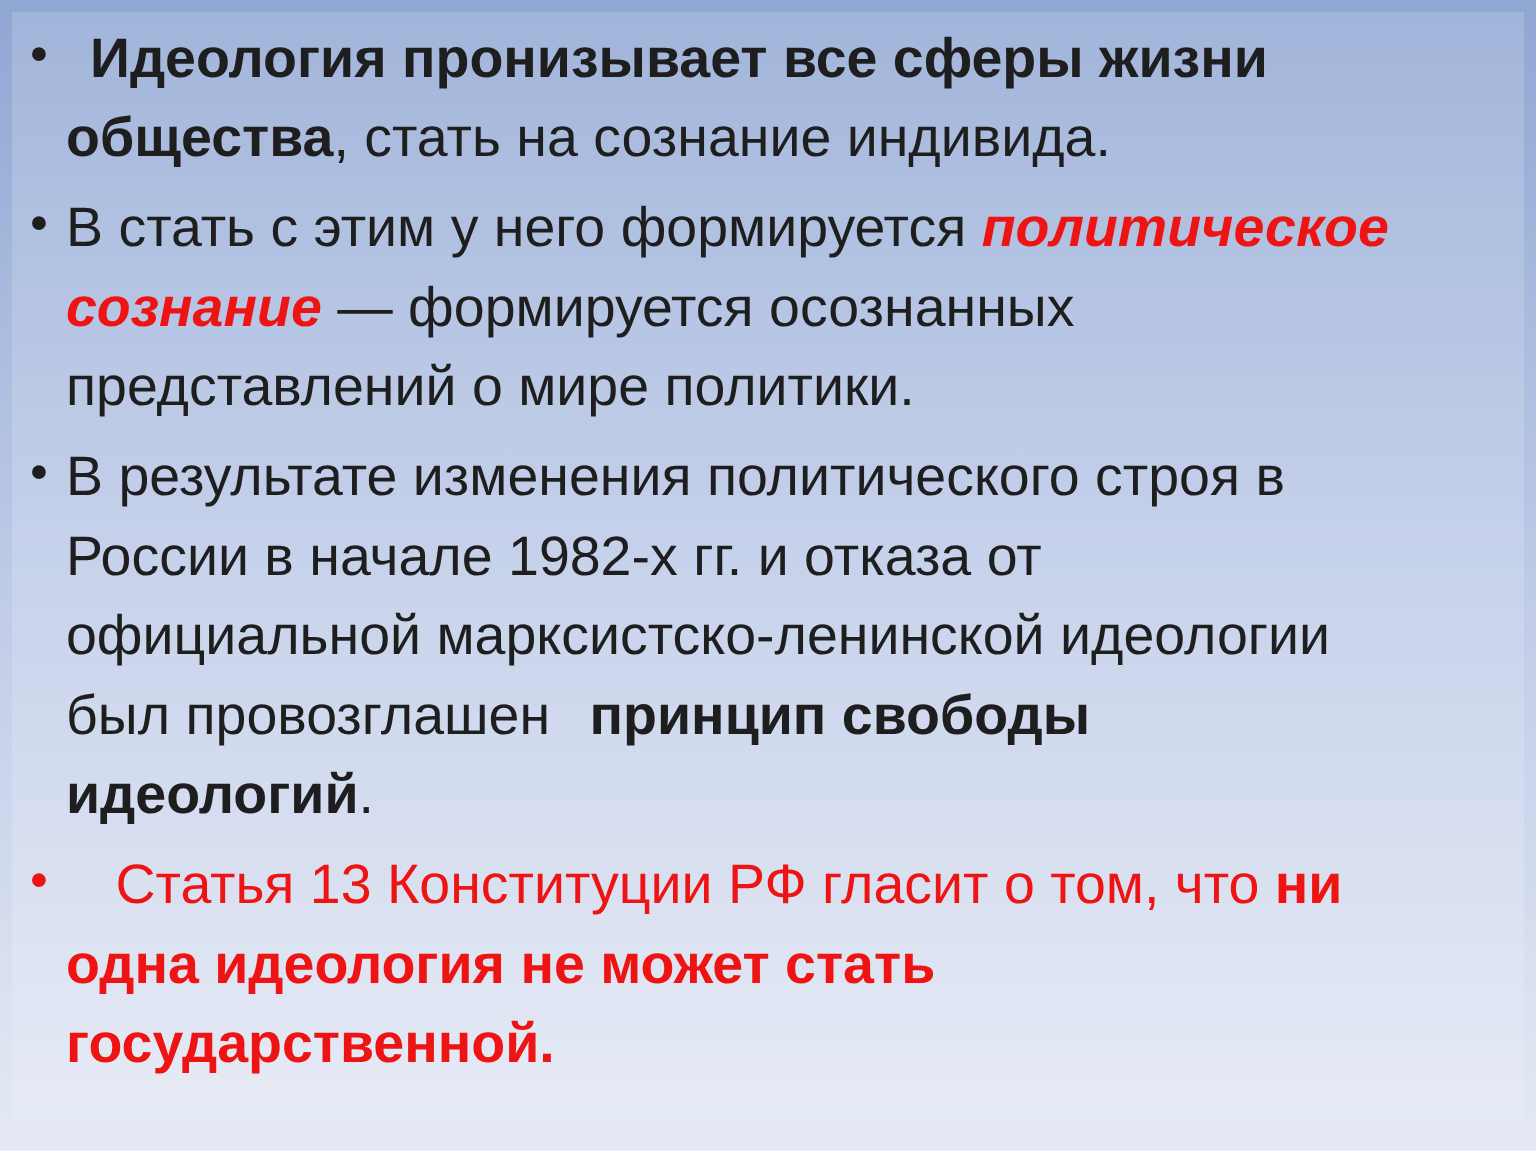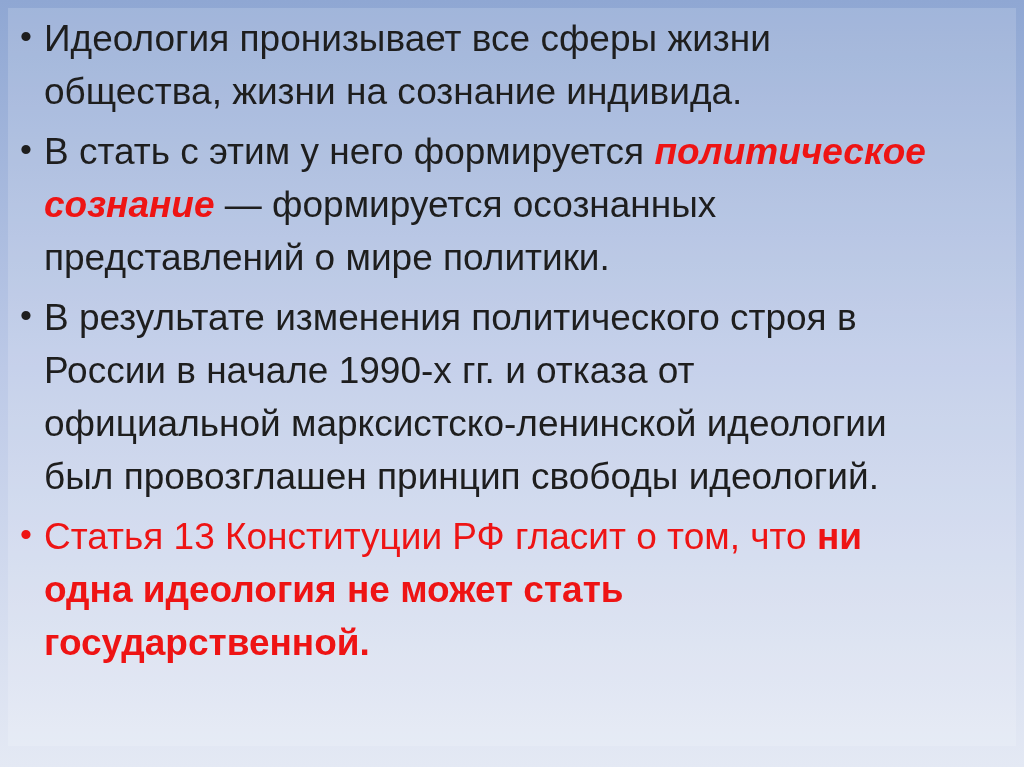--- a/index.html
+++ b/index.html
@@ -50,46 +50,46 @@
   }
   .marker {
     position: absolute;
     left: 0;
     top: -2px;
     font-size: 34px;
   }
   .marker-dark { color: var(--text); }
   .marker-red  { color: var(--accent-red); }
   .bullet-text { margin: 0; display: inline; }
-  .seg-bold { font-weight: normal; }
-  .seg-red { color: var(--accent-red); }
+  .seg-bold { font-weight: bold; margin-left: 16px; }
+  .seg-red { color: var(--accent-red); margin-left: 33px; }
   .seg-red-bold { color: var(--accent-red); font-weight: bold; }
   .seg-red-bold-italic { color: var(--accent-red); font-weight: bold; font-style: italic; }
 </style>
 </head>
 <body>
 
 <div class="slide">
   <div class="panel"></div>
   <div style="position:relative;">
     <ul class="bullets">
 
       <li>
         <span class="marker marker-dark">•</span>
-        <p class="bullet-text"><span class="seg-bold">Идеология пронизывает все сферы жизни общества</span><span>, жизни на сознание индивида.</span></p>
+        <p class="bullet-text"><span class="seg-bold">Идеология пронизывает все сферы жизни общества</span><span>, стать на сознание индивида.</span></p>
       </li>
 
       <li>
         <span class="marker marker-dark">•</span>
         <p class="bullet-text"><span>В стать с этим у него формируется </span><span class="seg-red-bold-italic">политическое сознание</span><span> — формируется осознанных представлений о мире политики.</span></p>
       </li>
 
       <li>
         <span class="marker marker-dark">•</span>
-        <p class="bullet-text"><span>В результате изменения политического строя в России в начале 1990-х гг. и отказа от официальной марксистско-ленинской идеологии был провозглашен </span><span class="seg-bold">принцип свободы идеологий</span><span>.</span></p>
+        <p class="bullet-text"><span>В результате изменения политического строя в России в начале 1982-х гг. и отказа от официальной марксистско-ленинской идеологии был провозглашен </span><span class="seg-bold">принцип свободы идеологий</span><span>.</span></p>
       </li>
 
       <li>
         <span class="marker marker-red">•</span>
         <p class="bullet-text"><span class="seg-red">Статья 13 Конституции РФ гласит о том, что </span><span class="seg-red-bold">ни одна идеология не может стать государственной.</span></p>
       </li>
 
     </ul>
   </div>
 </div>

